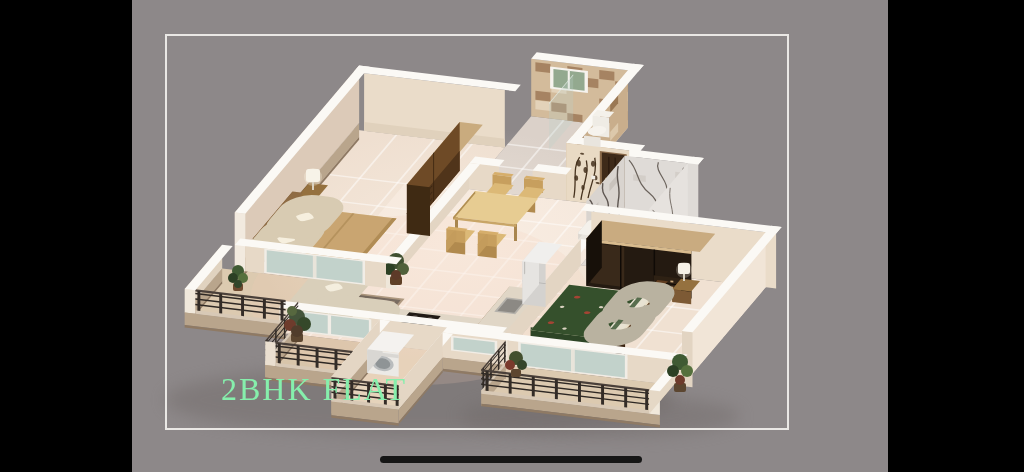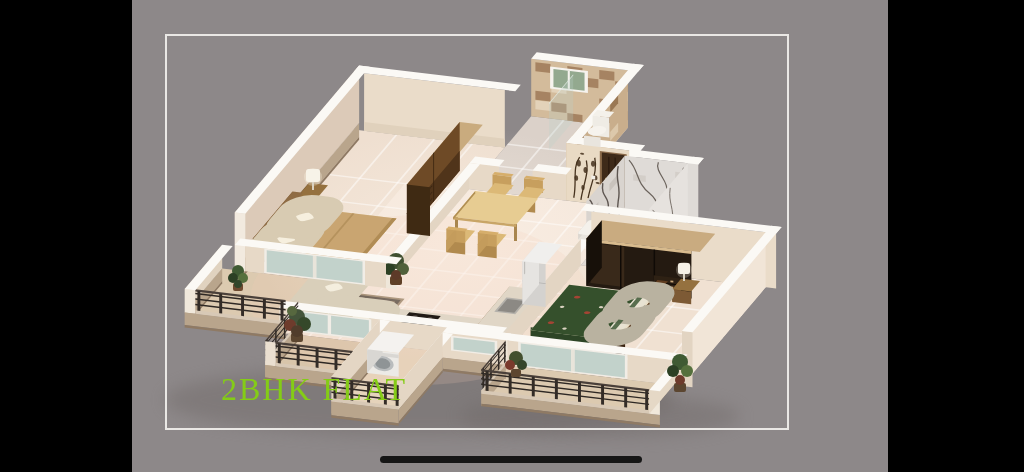--- a/index.html
+++ b/index.html
@@ -6,21 +6,21 @@
   #stage{position:relative;width:1024px;height:472px;background:#000;overflow:hidden;
          font-family:"Liberation Sans",sans-serif;}
   .bar{position:absolute;top:0;height:472px;background:#000;}
   #bar-l{left:0;width:132px;}
   #bar-r{left:888px;width:136px;}
   #slide{position:absolute;left:132px;top:0;width:756px;height:472px;background:#8d8889;}
   #plan-svg{position:absolute;left:0;top:0;width:1024px;height:472px;}
   #frame{position:absolute;left:165px;top:34px;width:624px;height:396px;
          border:2px solid #eae8e5;box-sizing:border-box;pointer-events:none;}
   #title{position:absolute;left:221px;top:371px;font-family:"Liberation Serif",serif;
-         font-size:32px;letter-spacing:2px;color:#84cc16;font-weight:400;}
+         font-size:32px;letter-spacing:2px;color:#86efac;font-weight:400;}
   #homebar{position:absolute;left:380px;top:456px;width:262px;height:7px;
            border-radius:3.5px;background:#161616;}.wc{fill:#e7d9c7}.wint{fill:#eadcc9}.sk{fill:#b9a58c}.skd{fill:#8f7a64}
   .gl{fill:#b7cbc4;opacity:.8}.fr{fill:#f1ede6}.rail{fill:#2e2824}.post{fill:#332c27}
   .curb{fill:#d8c9b6}.railtop{fill:#4a403a}.grout{fill:#ffffff;opacity:.5}
 </style>
 </head>
 <body>
 
 <div id="stage">
   <div class="bar" id="bar-l"></div>

